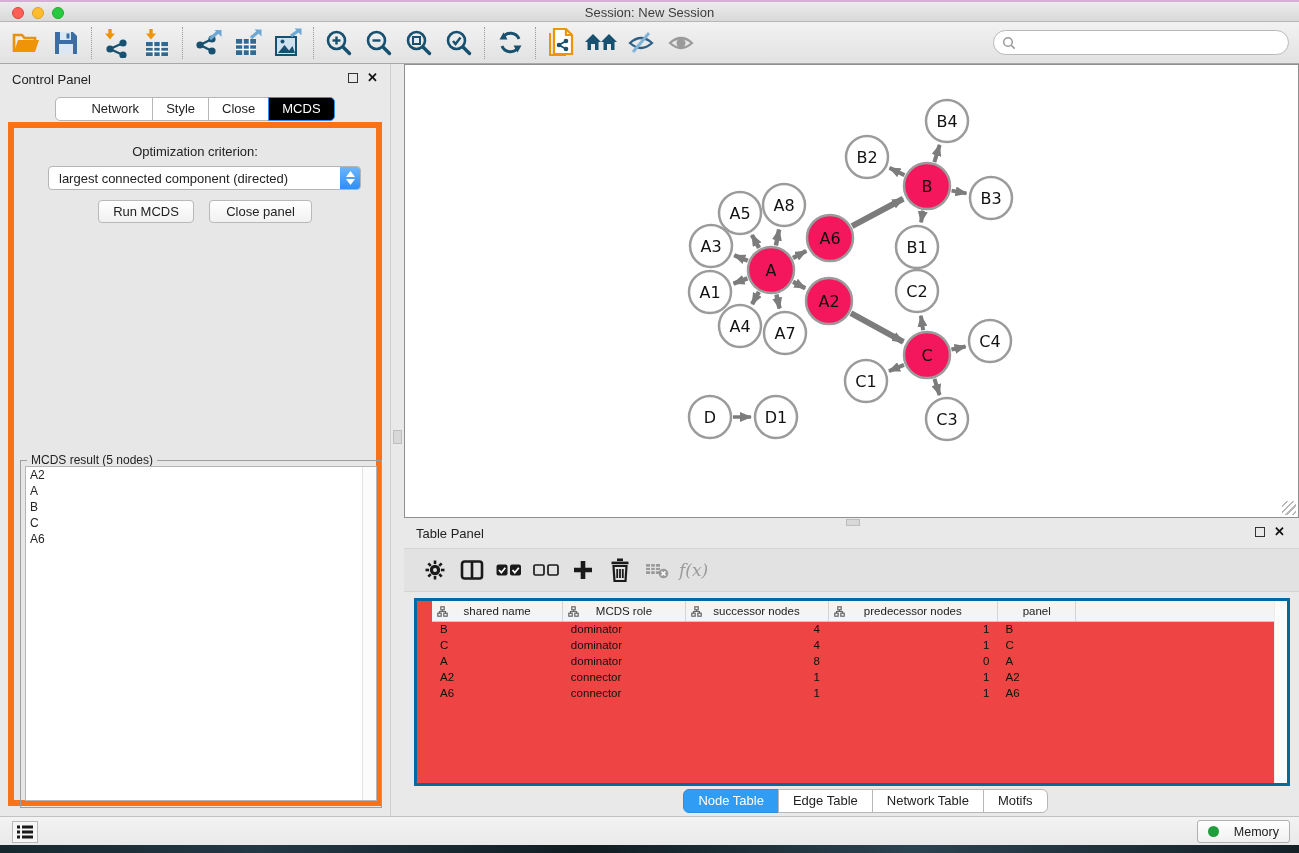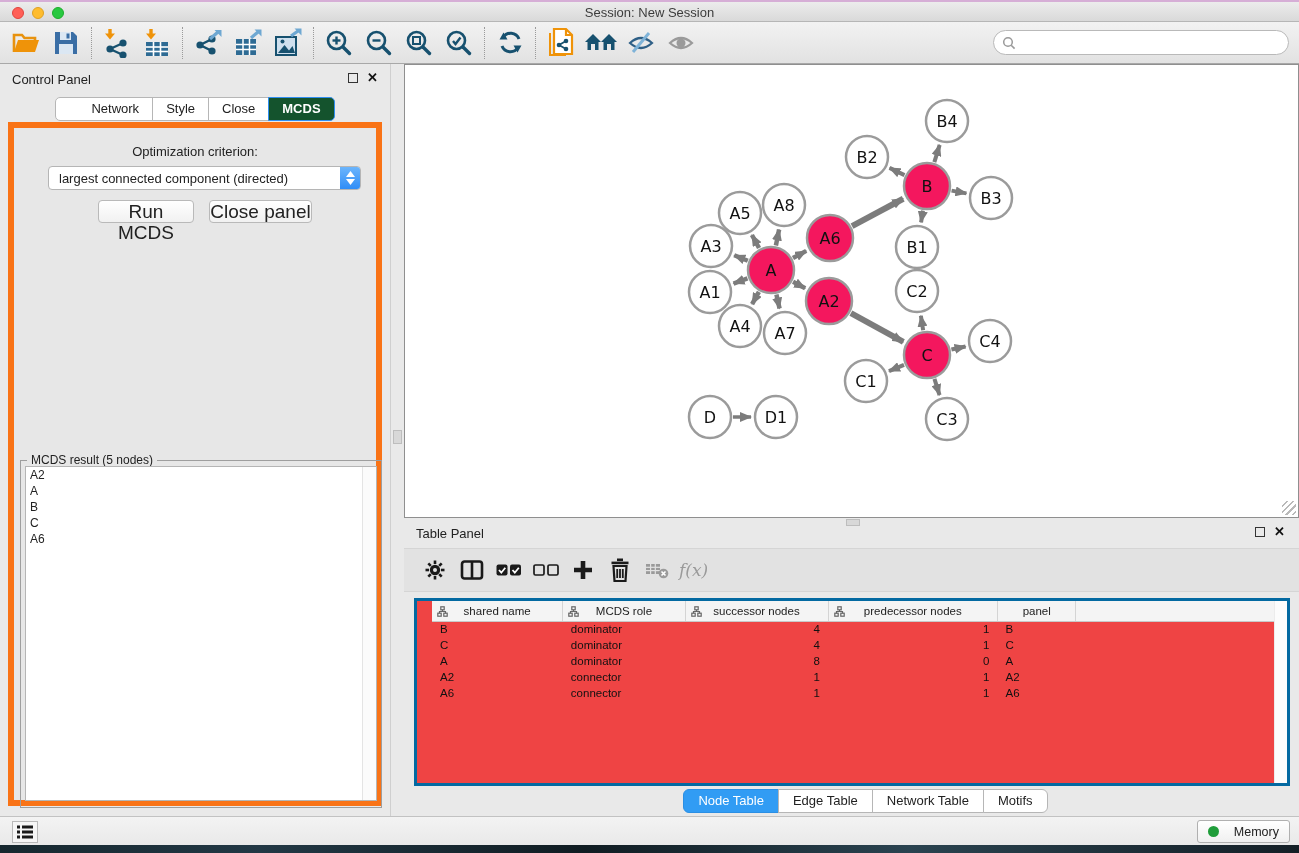--- a/index.html
+++ b/index.html
@@ -33,35 +33,35 @@
   .panel-head { position:absolute; left:12px; top:8px; font-size:13px; color:#222; }
   .panel-ctl { position:absolute; top:9px; display:flex; gap:9px; }
   .float-ico { width:10px; height:10px; border:1.5px solid #333; display:inline-block; cursor:pointer; }
   .close-ico { font-size:13px; font-weight:bold; color:#111; line-height:10px; cursor:pointer; }
 
   .cp-tabs { position:absolute; left:0; right:0; top:33px; display:flex; justify-content:center; }
   .cp-tab { font-size:13px; padding:3px 13px 4px; background:#fff; border:1px solid #b6b6b6;
     margin-left:-1px; color:#222; cursor:pointer; }
   .cp-tab:first-child { border-radius:5px 0 0 5px; margin-left:0;padding-left:35px; }
   .cp-tab:last-child { border-radius:0 5px 5px 0; }
-  .cp-tab.active { background:#14532d; border-color:#2f8ef2; color:#fff;font-weight:bold; }
+  .cp-tab.active { background:#000000; border-color:#2f8ef2; color:#fff; }
 
   .cp-content { position:absolute; left:8px; top:58px; width:374px; height:684px;
     background:#e7e7e7; border:6px solid #f97316; border-radius:0; }
   .opt-label { position:absolute; left:0; right:0; top:16px; text-align:center; font-size:13px; }
   .dropdown { position:absolute; left:34px; top:38px; width:313px; height:24px; background:#fff;
     border:1px solid #b5b5b5; border-radius:4px; display:flex; align-items:center; cursor:pointer; }
   .dropdown .val { flex:1; font-size:13px; padding-left:10px; white-space:nowrap; overflow:hidden; }
   .dd-step { width:20px; height:22px; border-radius:0 3px 3px 0;
     background:linear-gradient(#6cb5fc,#2f8df7); display:flex; flex-direction:column;
     align-items:center; justify-content:center; gap:2px; }
   .dd-step svg { display:block; }
   .cp-btnrow { position:absolute; left:0; right:0; top:72px; }
   .btn { position:absolute; height:23px; background:linear-gradient(#fff,#f1f1f1);
-    border:1px solid #b9b9b9; border-radius:4px; font-size:19px; text-align:center;
+    border:1px solid #b9b9b9; border-radius:4px; font-size:13px; text-align:center;
     line-height:21px; cursor:pointer; color:#222; }
 
   .result-fieldset { position:absolute; left:6px; top:332px; width:362px; height:348px;
     border:1px solid #9e9e9e; }
   .result-legend { position:absolute; left:6px; top:-8px; background:#e7e7e7; font-size:12px; padding:0 4px; }
   .result-list { position:absolute; left:4px; top:5px; right:4px; bottom:6px; background:#fff;
     border:1px solid #b5b5b5; overflow:hidden; }
   .result-list::after { content:""; position:absolute; top:0; bottom:0; right:0; width:13px;
     background:#fbfbfb; border-left:1px solid #e4e4e4; }
   .result-item { font-size:12px; line-height:16px; padding-left:4px; }

